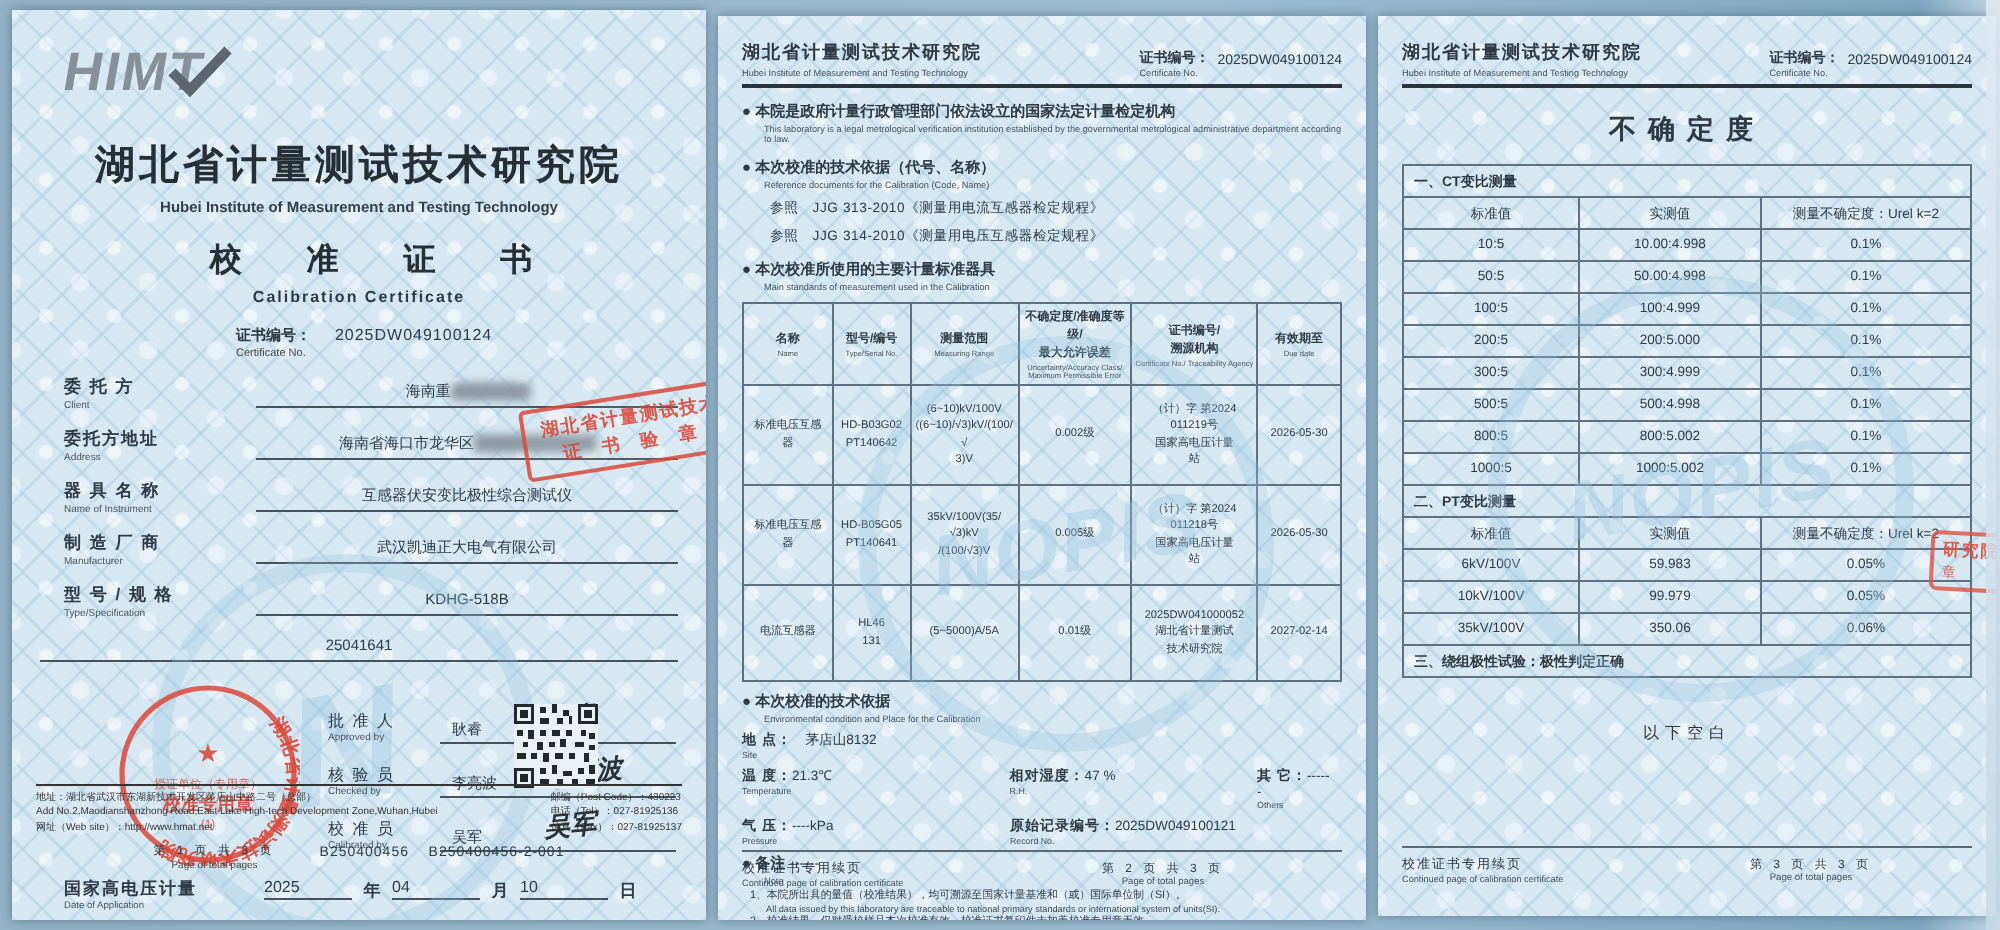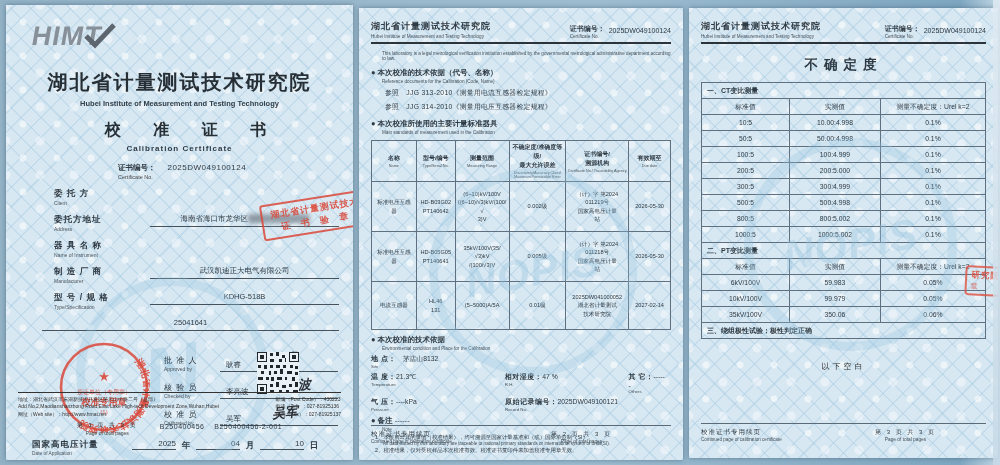--- a/index.html
+++ b/index.html
@@ -35,41 +35,41 @@
   .logo-check{position:absolute;left:52px;top:2px;}
   .p1-inst-cn{text-align:center;font-size:20px;font-weight:bold;color:#272f36;letter-spacing:2px;margin-top:14px;}
   .p1-inst-en{text-align:center;font-size:7.5px;font-weight:bold;color:#33404a;margin-top:3px;}
   .p1-title-cn{text-align:center;font-size:16px;font-weight:bold;letter-spacing:14px;color:#272f36;margin-top:12px;text-indent:14px;margin-left:12px;}
   .p1-title-en{text-align:center;font-size:8px;font-weight:bold;letter-spacing:1px;margin-top:3px;}
   .p1-certno{margin:10px 16px 0 112px;font-size:7px;}
   .p1-certno .lbl b{font-size:7.5px;}
   .p1-certno .num{font-size:8px;margin-left:10px;letter-spacing:.5px;}
   .p1-certno .en{font-size:5.5px;color:#444;margin-top:1px;}
   .fields{margin:8px 14px 0 14px;}
-  .frow{display:flex;align-items:flex-start;margin-top:8px;margin-left:22px;}
+  .frow{display:flex;align-items:center;margin-top:8px;}
   .flabel{width:96px;padding-left:12px;flex:none;}
   .flabel .cn{font-size:8.5px;font-weight:bold;letter-spacing:1px;white-space:nowrap;}
   .flabel .en{font-size:5px;color:#4a545c;margin-top:0px;}
   .fval{flex:1;border-bottom:1px solid #46525b;text-align:center;font-size:7.5px;padding-bottom:2px;min-height:10px;}
   .blurred{filter:blur(2.2px);color:#8d99a3;letter-spacing:-1px;}
   .sig-area{position:relative;margin:14px 0 0 0;height:84px;}
   .round-stamp{position:absolute;left:52px;top:-4px;}
   .srow{display:flex;align-items:flex-end;height:27px;margin-left:158px;}
   .slabel{width:56px;flex:none;}
   .slabel .cn{font-size:8px;font-weight:normal;letter-spacing:1px;}
   .slabel .en{font-size:5px;color:#4a545c;}
   .sline{width:118px;border-bottom:1px solid #46525b;position:relative;height:16px;}
   .sprint{position:absolute;left:6px;bottom:1px;font-size:7.5px;}
   .shand{position:absolute;left:52px;bottom:3px;font-size:13px;font-family:"DejaVu Serif",serif;font-style:italic;font-weight:bold;color:#2c3138;transform:rotate(-5deg);white-space:nowrap;}
   .dates{margin:10px 0 0 26px;}
   .drow{display:flex;height:18px;align-items:flex-start;margin-top:2px;}
   .dlabel{width:100px;flex:none;}
   .dlabel .cn{font-size:8.5px;font-weight:bold;letter-spacing:1px;}
   .dlabel .en{font-size:4.8px;color:#4a545c;}
-  .dval{width:44px;text-align:right;flex:none;}
+  .dval{width:44px;text-align:left;flex:none;}
   .dval .v{font-size:8px;border-bottom:1px solid #46525b;display:block;padding-bottom:1px;}
   .dunit{width:20px;text-align:center;font-size:8.5px;font-weight:bold;flex:none;padding-top:1px;}
   .qr{position:absolute;right:54px;bottom:66px;width:42px;height:42px;}
   .footer1{position:absolute;left:12px;right:12px;bottom:24px;border-top:1.5px solid #333;padding-top:3px;}
   .f1cols{display:flex;justify-content:space-between;}
   .f1left,.f1right{font-size:5px;color:#333;line-height:1.5;}
   .f1page{display:flex;justify-content:center;gap:22px;margin-top:3px;align-items:flex-start;}
   .f1page .pg .cn{font-size:6px;letter-spacing:2px;}
   .f1page .pg .en{font-size:5px;color:#444;text-align:center;}
   .f1nums{font-size:7px;letter-spacing:.5px;padding-top:2px;}
@@ -153,33 +153,35 @@
     <span class="num">2025DW049100124</span>
     <div class="en">Certificate No.</div>
   </div>
 
   <div class="fields">
     <div class="frow">
       <div class="flabel">
         <div class="cn">委  托  方</div>
         <div class="en">Client</div>
       </div>
+      <div class="fval"><span>海南重</span><span class="blurred">█████████</span></div>
     </div>
     <div class="frow">
       <div class="flabel">
         <div class="cn">委托方地址</div>
         <div class="en">Address</div>
       </div>
       <div class="fval"><span>海南省海口市龙华区</span><span class="blurred">██████████████</span></div>
     </div>
     <div class="frow">
       <div class="flabel">
         <div class="cn">器 具 名 称</div>
         <div class="en">Name of Instrument</div>
       </div>
+      <div class="fval"><span>互感器伏安变比极性综合测试仪</span></div>
     </div>
     <div class="frow">
       <div class="flabel">
         <div class="cn">制 造 厂 商</div>
         <div class="en">Manufacturer</div>
       </div>
       <div class="fval"><span>武汉凯迪正大电气有限公司</span></div>
     </div>
     <div class="frow">
       <div class="flabel">
@@ -356,20 +358,21 @@
     <div class="h-cert">
       <div class="row">
           <span class="lbl">证书编号：</span>
           <span class="num">2025DW049100124</span>
         </div>
       <div class="en">Certificate No.</div>
     </div>
   </div>
 
   <div class="bullet">
+    <div class="cn">● 本院是政府计量行政管理部门依法设立的国家法定计量检定机构</div>
     <div class="en">This laboratory is a legal metrological verification institution established by the governmental metrological administrative department according to law.</div>
   </div>
 
   <div class="bullet">
     <div class="cn">● 本次校准的技术依据（代号、名称）</div>
     <div class="en">Reference documents for the Calibration (Code, Name)</div>
   </div>
   <div class="refline">参照　JJG 313-2010《测量用电流互感器检定规程》</div>
   <div class="refline">参照　JJG 314-2010《测量用电压互感器检定规程》</div>
 

